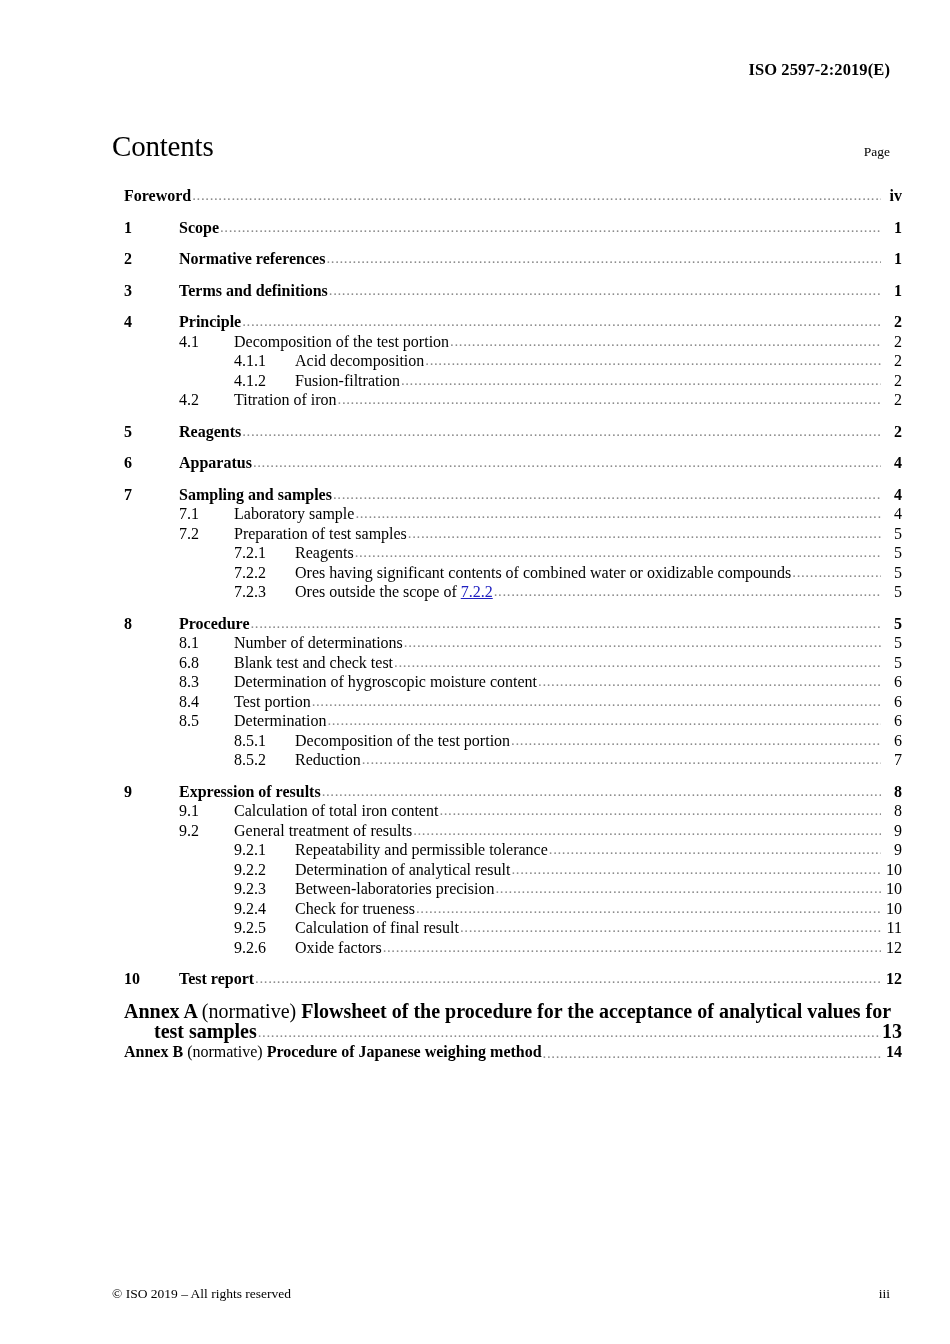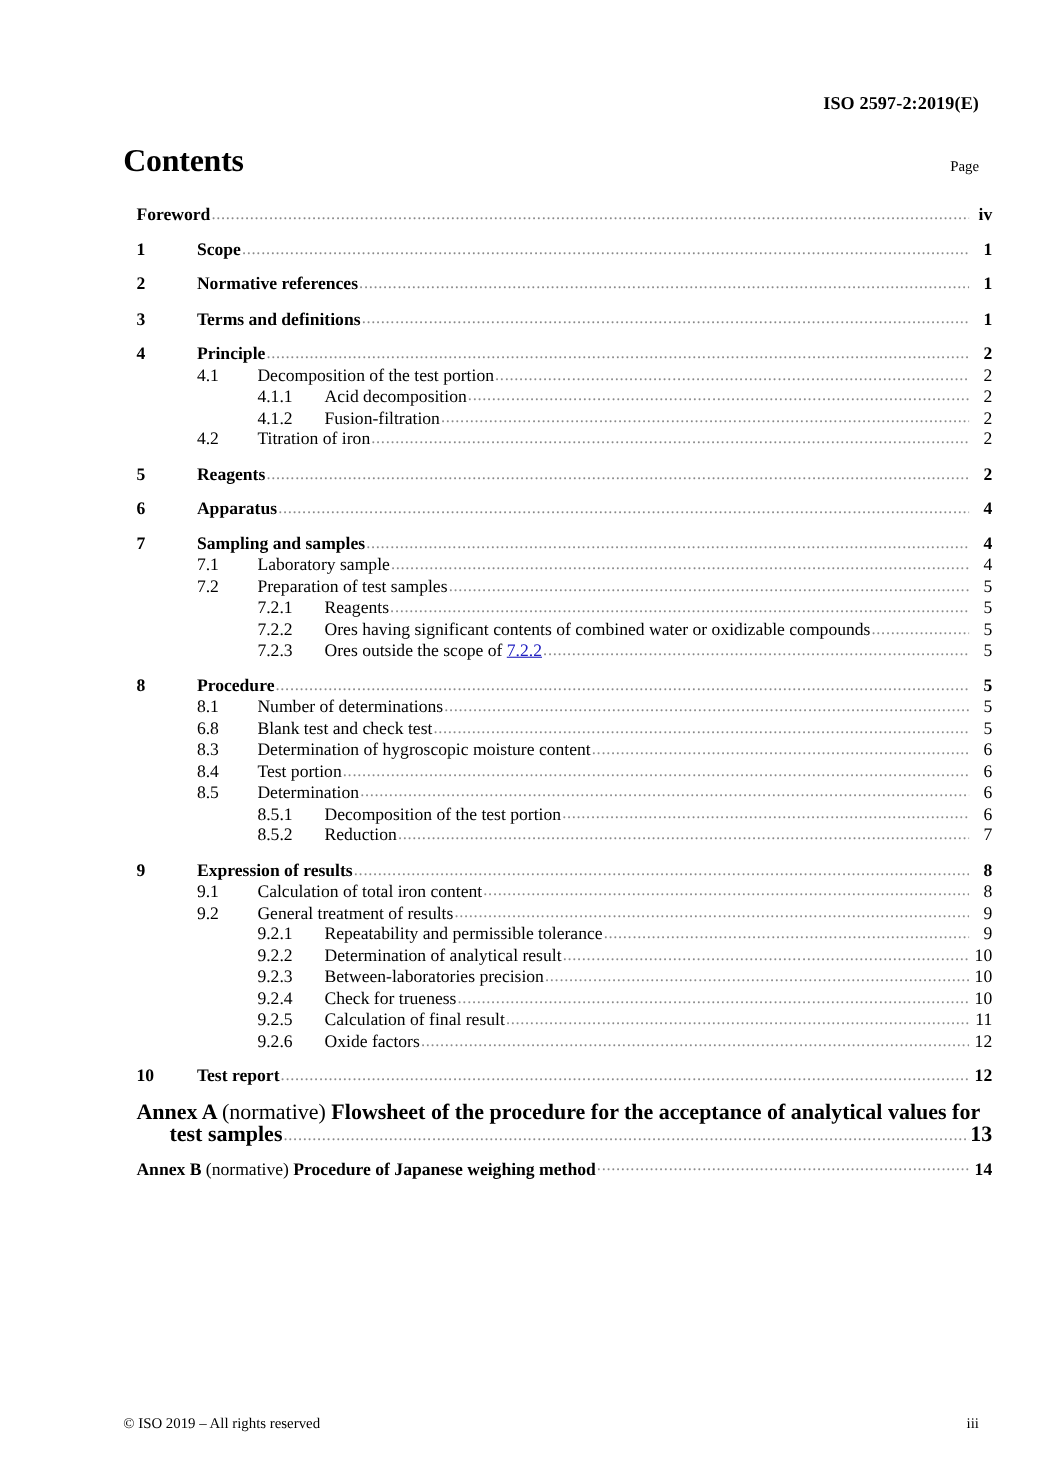--- a/index.html
+++ b/index.html
@@ -22,36 +22,35 @@
 
   
   .doc-header {
     position: absolute;
     top: 60px;
     right: 60px;
     font-size: 16.5px;
     font-weight: bold;
     letter-spacing: 0.1px;
     white-space: nowrap;
-    margin-top: 24px;
   }
 
   
   .title-row {
     position: absolute;
     top: 130px;
     left: 112px;
     right: 60px;
     display: flex;
     align-items: baseline;
     justify-content: space-between;
   }
   .contents-title {
     font-size: 29px;
-    font-weight: bold;
+    font-weight: normal;
     letter-spacing: -0.2px;
   }
   .page-label {
     font-size: 13.5px;
     font-weight: normal;
   }
 
   
   .toc {
     position: absolute;
@@ -138,25 +137,24 @@
     align-items: baseline;
     width: 100%;
     padding-left: 30px;
     box-sizing: border-box;
   }
   .annex-line2 .label { font-weight: bold; }
   .annex-line2 .pg { font-weight: bold; }
 
   .annex-single {
     display: flex;
-    align-items: flex-start;
+    align-items: flex-end;
     width: 100%;
     font-size: 16px;
     line-height: 20.5px;
-    margin-top: 12px;
   }
   .annex-single .label { font-weight: bold; }
   .annex-single .normative { font-weight: normal; }
   .annex-single .pg { font-weight: bold; }
 
   .xref {
     color: #2020c0;
     text-decoration: underline;
   }
 

